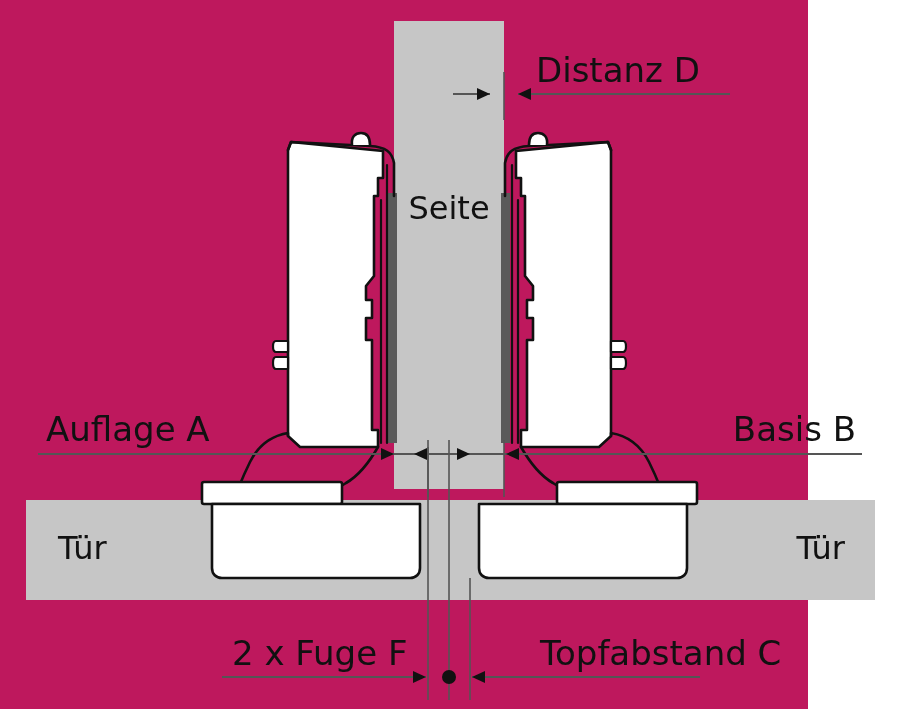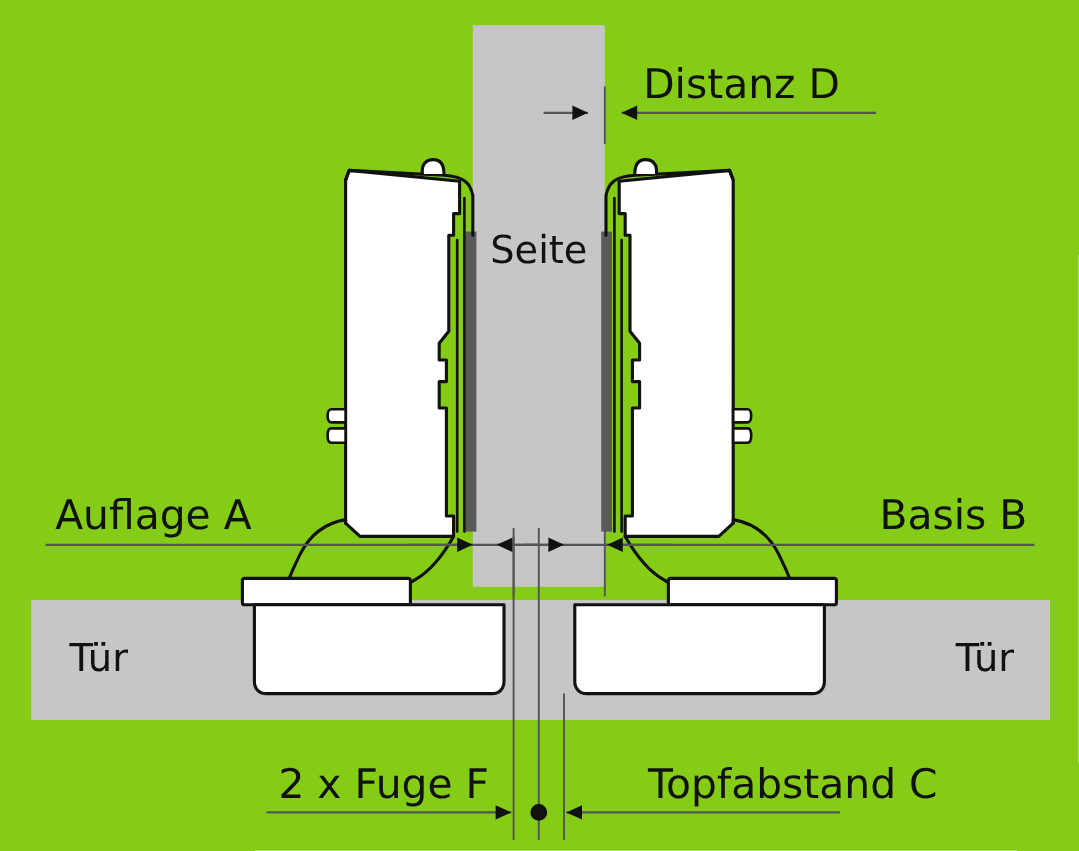--- a/index.html
+++ b/index.html
@@ -2,21 +2,21 @@
 <html><head>
 <meta charset="utf-8">
 <title>Scharnier Bemassung</title>
 <style>
   html,body{margin:0;padding:0;background:#ffffff;}
   body{
     width:899px;height:709px;
     font-family:"DejaVu Sans", sans-serif;
     overflow:hidden;
   }
-  #stage{position:relative;width:899px;height:709px;background:#84cc16;}
+  #stage{position:relative;width:808px;height:709px;background:#be185d;}
   #stage svg{display:block;position:absolute;top:0;left:0;}
   .dim-label{
     font-family:"DejaVu Sans", sans-serif;
     font-size:34px;
     fill:#111111;
     dominant-baseline:alphabetic;
   }
   .part-label{
     font-family:"DejaVu Sans", sans-serif;
     font-size:32px;

